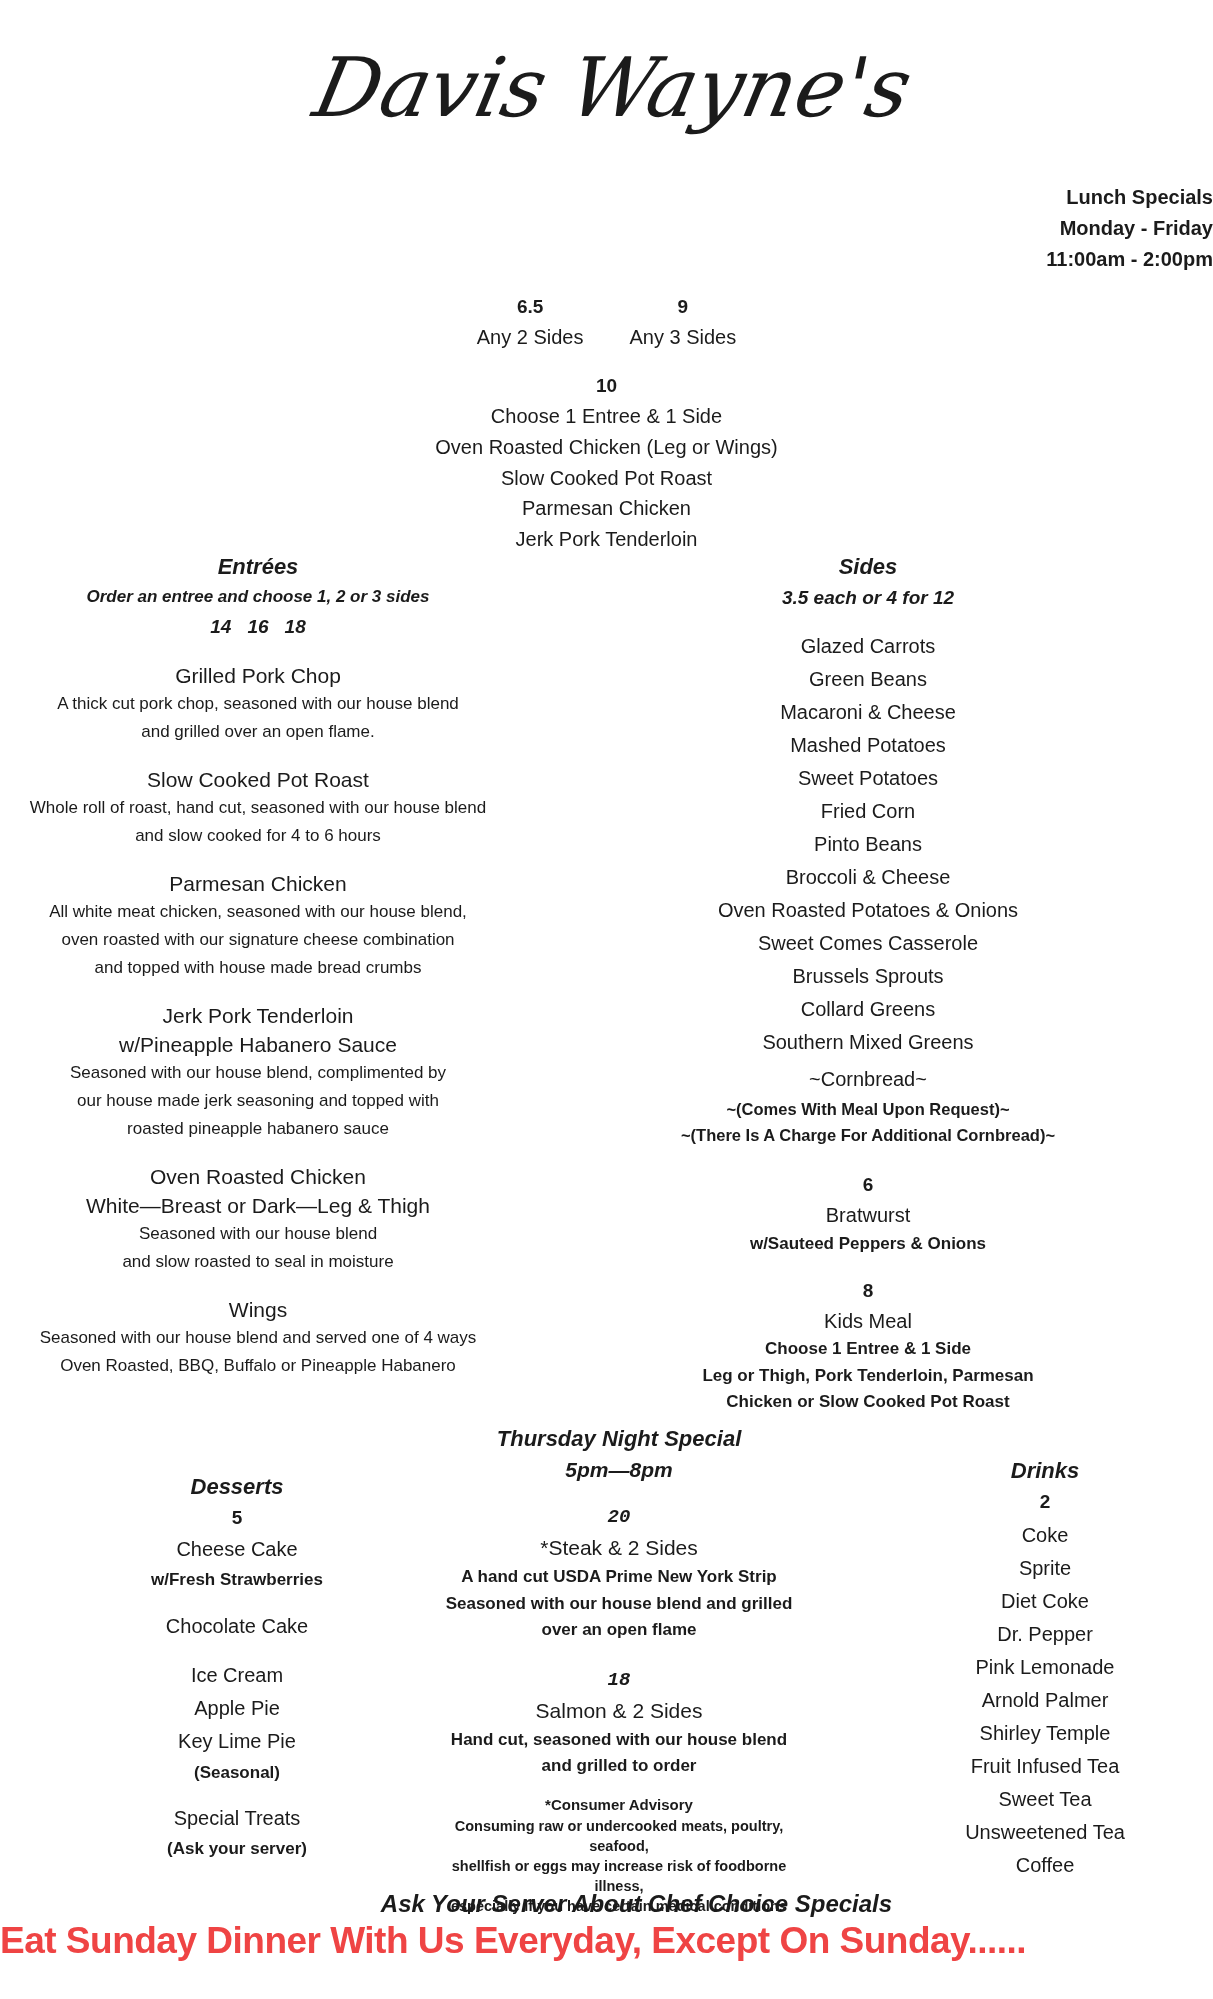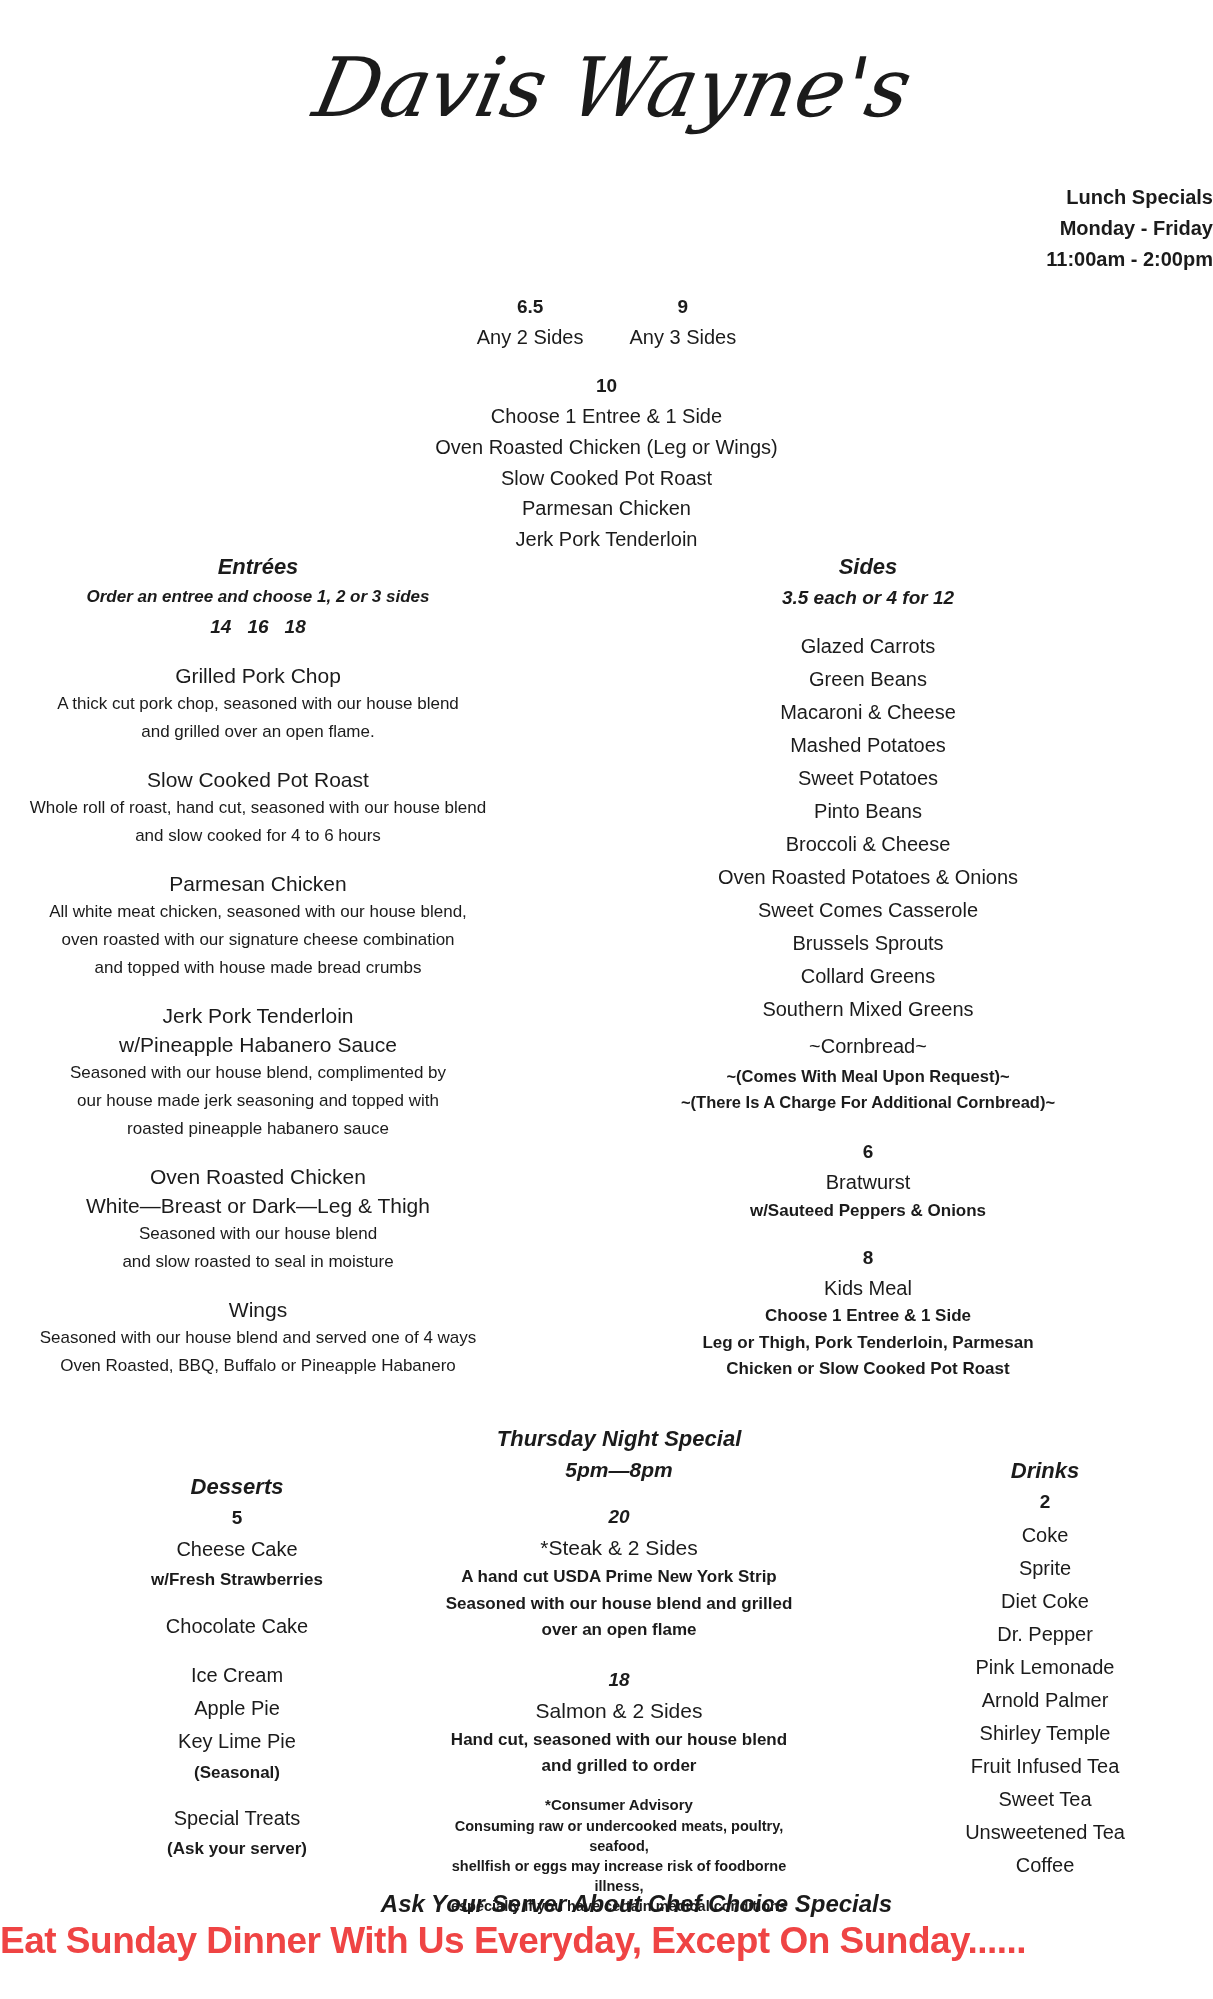--- a/index.html
+++ b/index.html
@@ -57,21 +57,21 @@
   .mini-price { font-size:19px; font-weight:bold; line-height:30px; }
   .mini-name { font-size:20px; line-height:30px; }
   .mini-sub { font-size:17px; font-weight:bold; line-height:28px; }
   .mini-line { font-size:17px; font-weight:bold; line-height:26.5px; }
 
   
   .thursday-col { position:absolute; top:1418px; left:428px; width:382px; text-align:center;margin-top:6px; }
   .th-hours { font-size:21px; font-weight:bold; font-style:italic; line-height:32px; }
   .th-item { margin-top:16px; }
   .th-item-2 { margin-top:21px; }
-  .th-price { font-size:19px; font-weight:bold; font-style:italic; line-height:30px; }
+  .th-price { font-size:19px; font-weight:bold; font-style:italic; line-height:30px;font-family:Liberation Mono, monospace; }
   .th-name { font-size:21px; line-height:32px; }
   .th-desc { font-size:17px; font-weight:bold; line-height:26.5px; }
   .advisory { margin-top:14px; }
   .advisory-title { font-size:15px; font-weight:bold; line-height:22px; }
   .advisory-line { font-size:14.5px; font-weight:bold; line-height:20px; }
 
   
   .desserts-col { position:absolute; top:1472px; left:117px; width:240px; text-align:center; }
   .ds-price { font-size:19px; font-weight:bold; line-height:31px; }
   .ds-group-1 { margin-top:1px; }
@@ -189,20 +189,21 @@
   <div class="sides-col">
     <div class="section-title">Sides</div>
     <div class="section-sub-md">3.5 each or 4 for 12</div>
 
     <div class="sides-list">
       <div class="side-item">Glazed Carrots</div>
       <div class="side-item">Green Beans</div>
       <div class="side-item">Macaroni &amp; Cheese</div>
       <div class="side-item">Mashed Potatoes</div>
       <div class="side-item">Sweet Potatoes</div>
+      <div class="side-item">Fried Corn</div>
       <div class="side-item">Pinto Beans</div>
       <div class="side-item">Broccoli &amp; Cheese</div>
       <div class="side-item">Oven Roasted Potatoes &amp; Onions</div>
       <div class="side-item">Sweet Comes Casserole</div>
       <div class="side-item">Brussels Sprouts</div>
       <div class="side-item">Collard Greens</div>
       <div class="side-item">Southern Mixed Greens</div>
     </div>
 
     <div>

